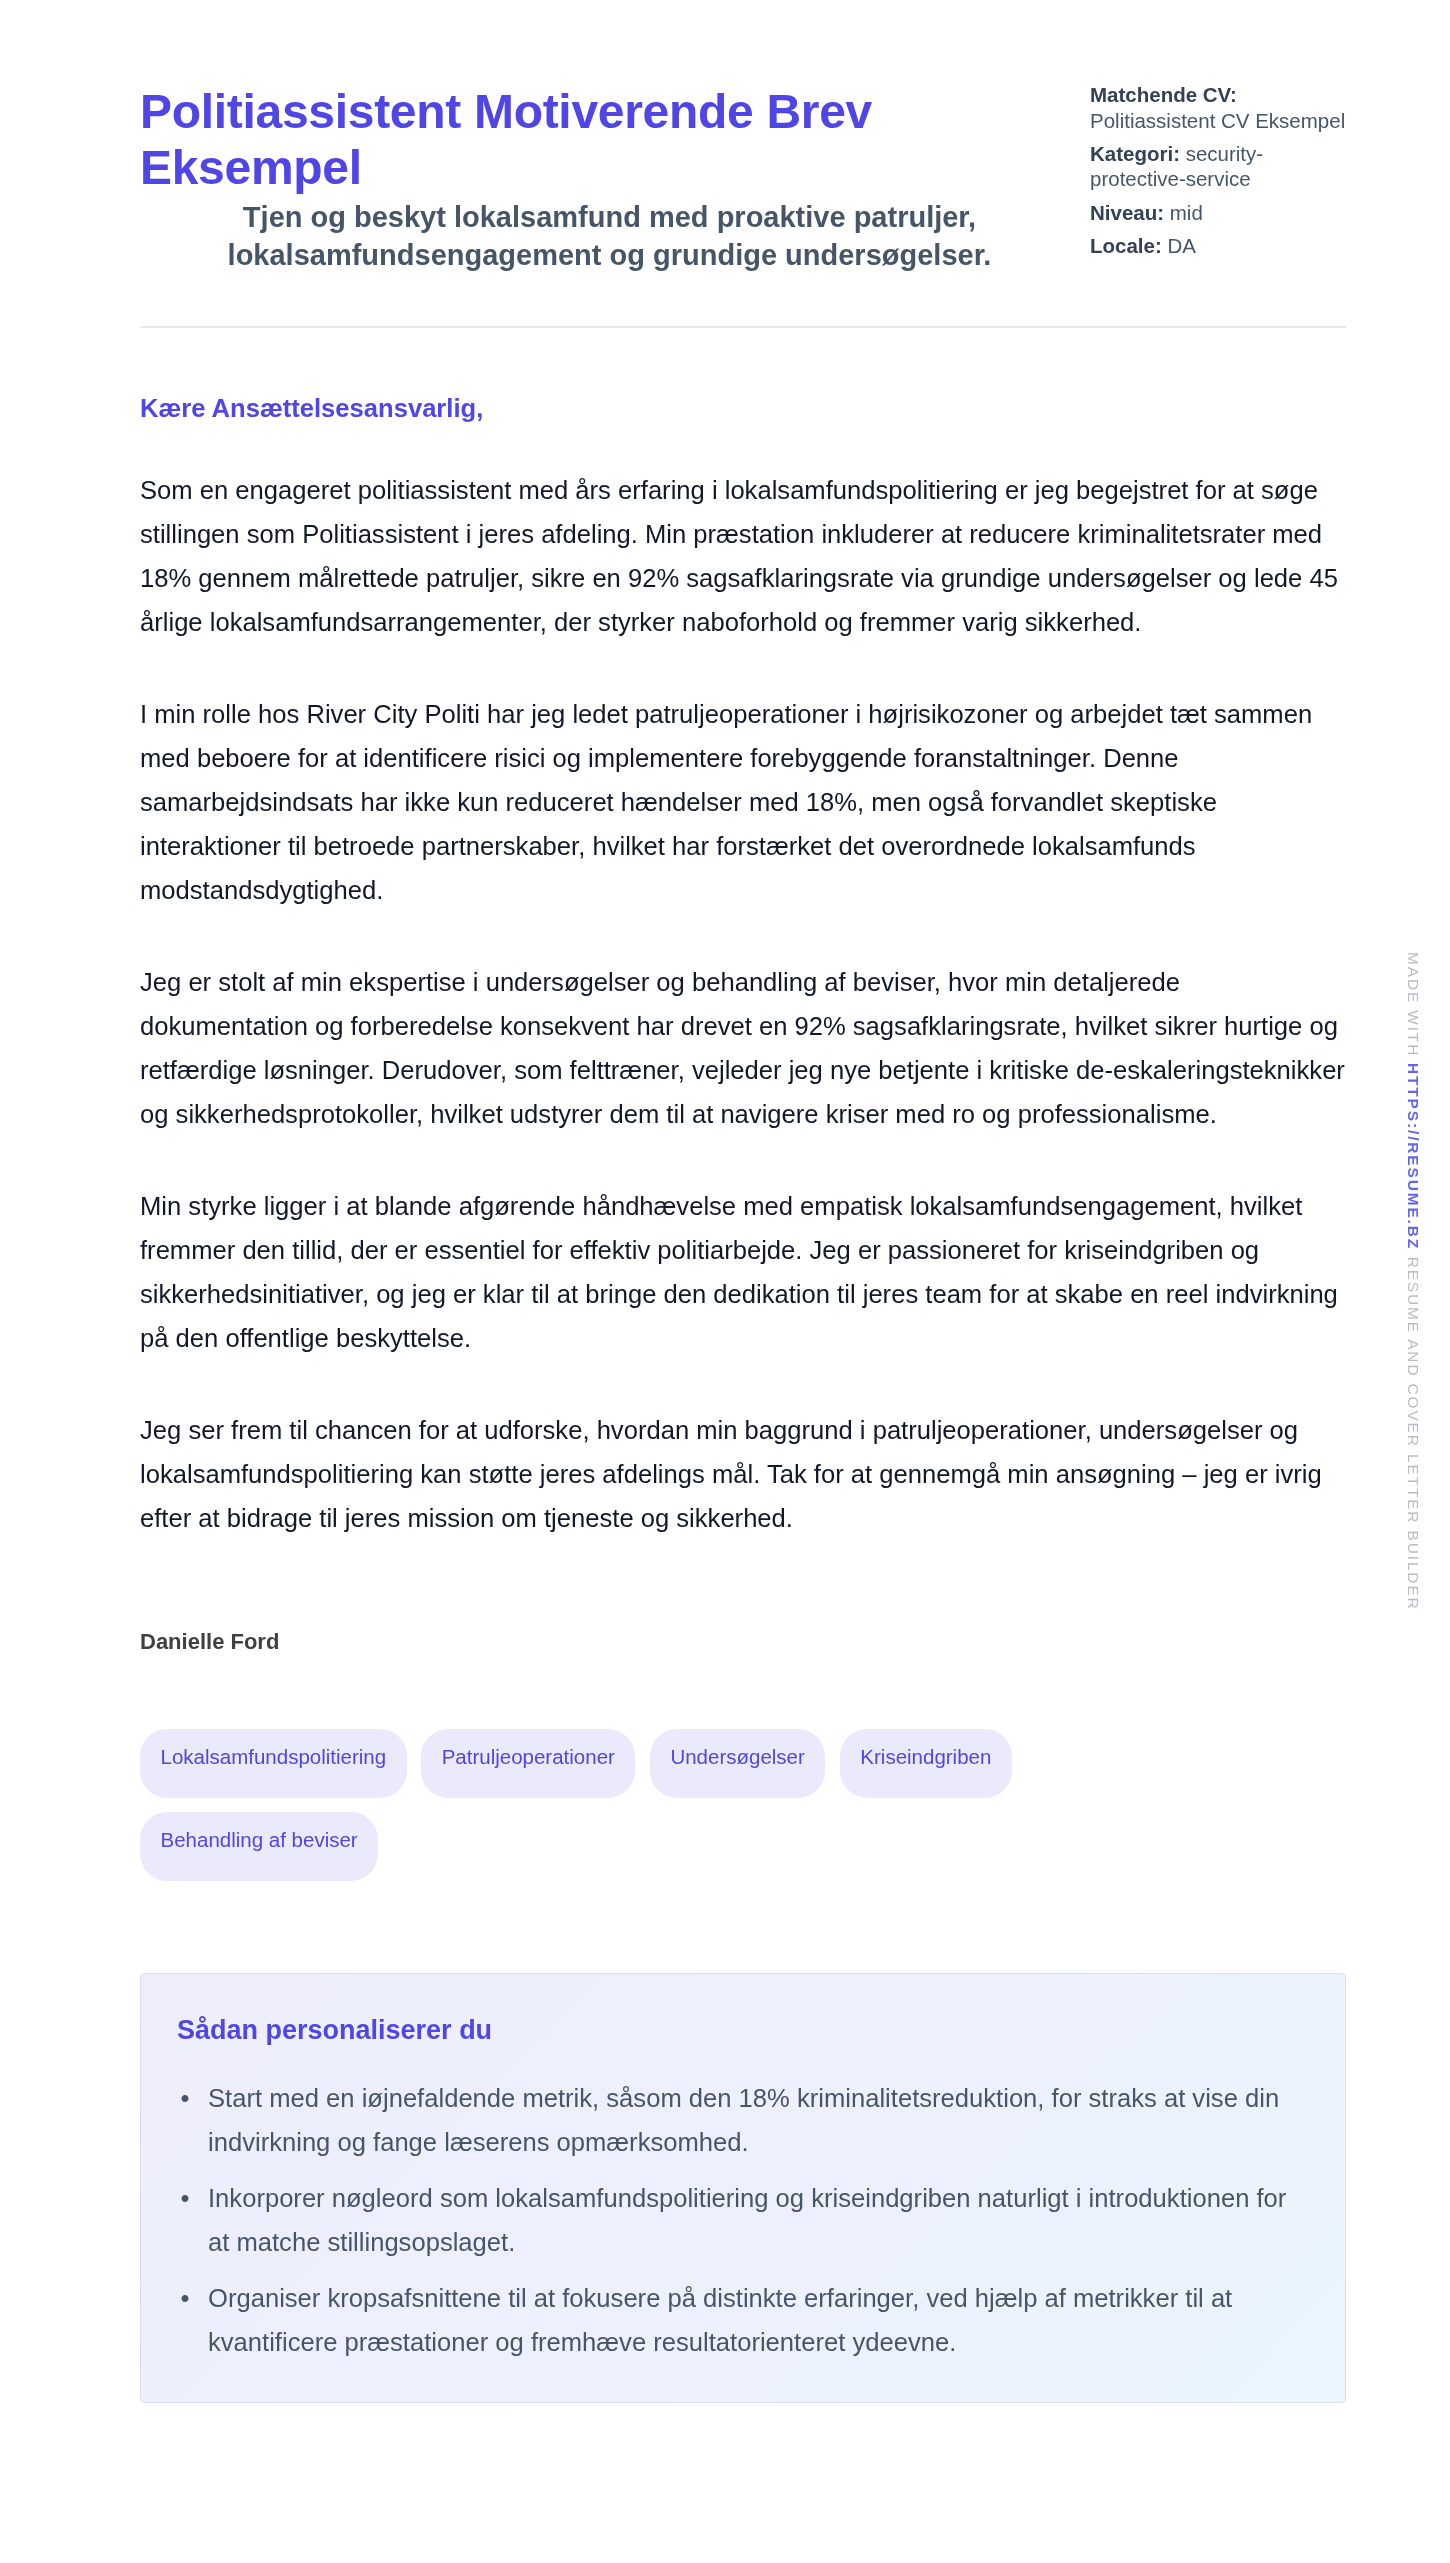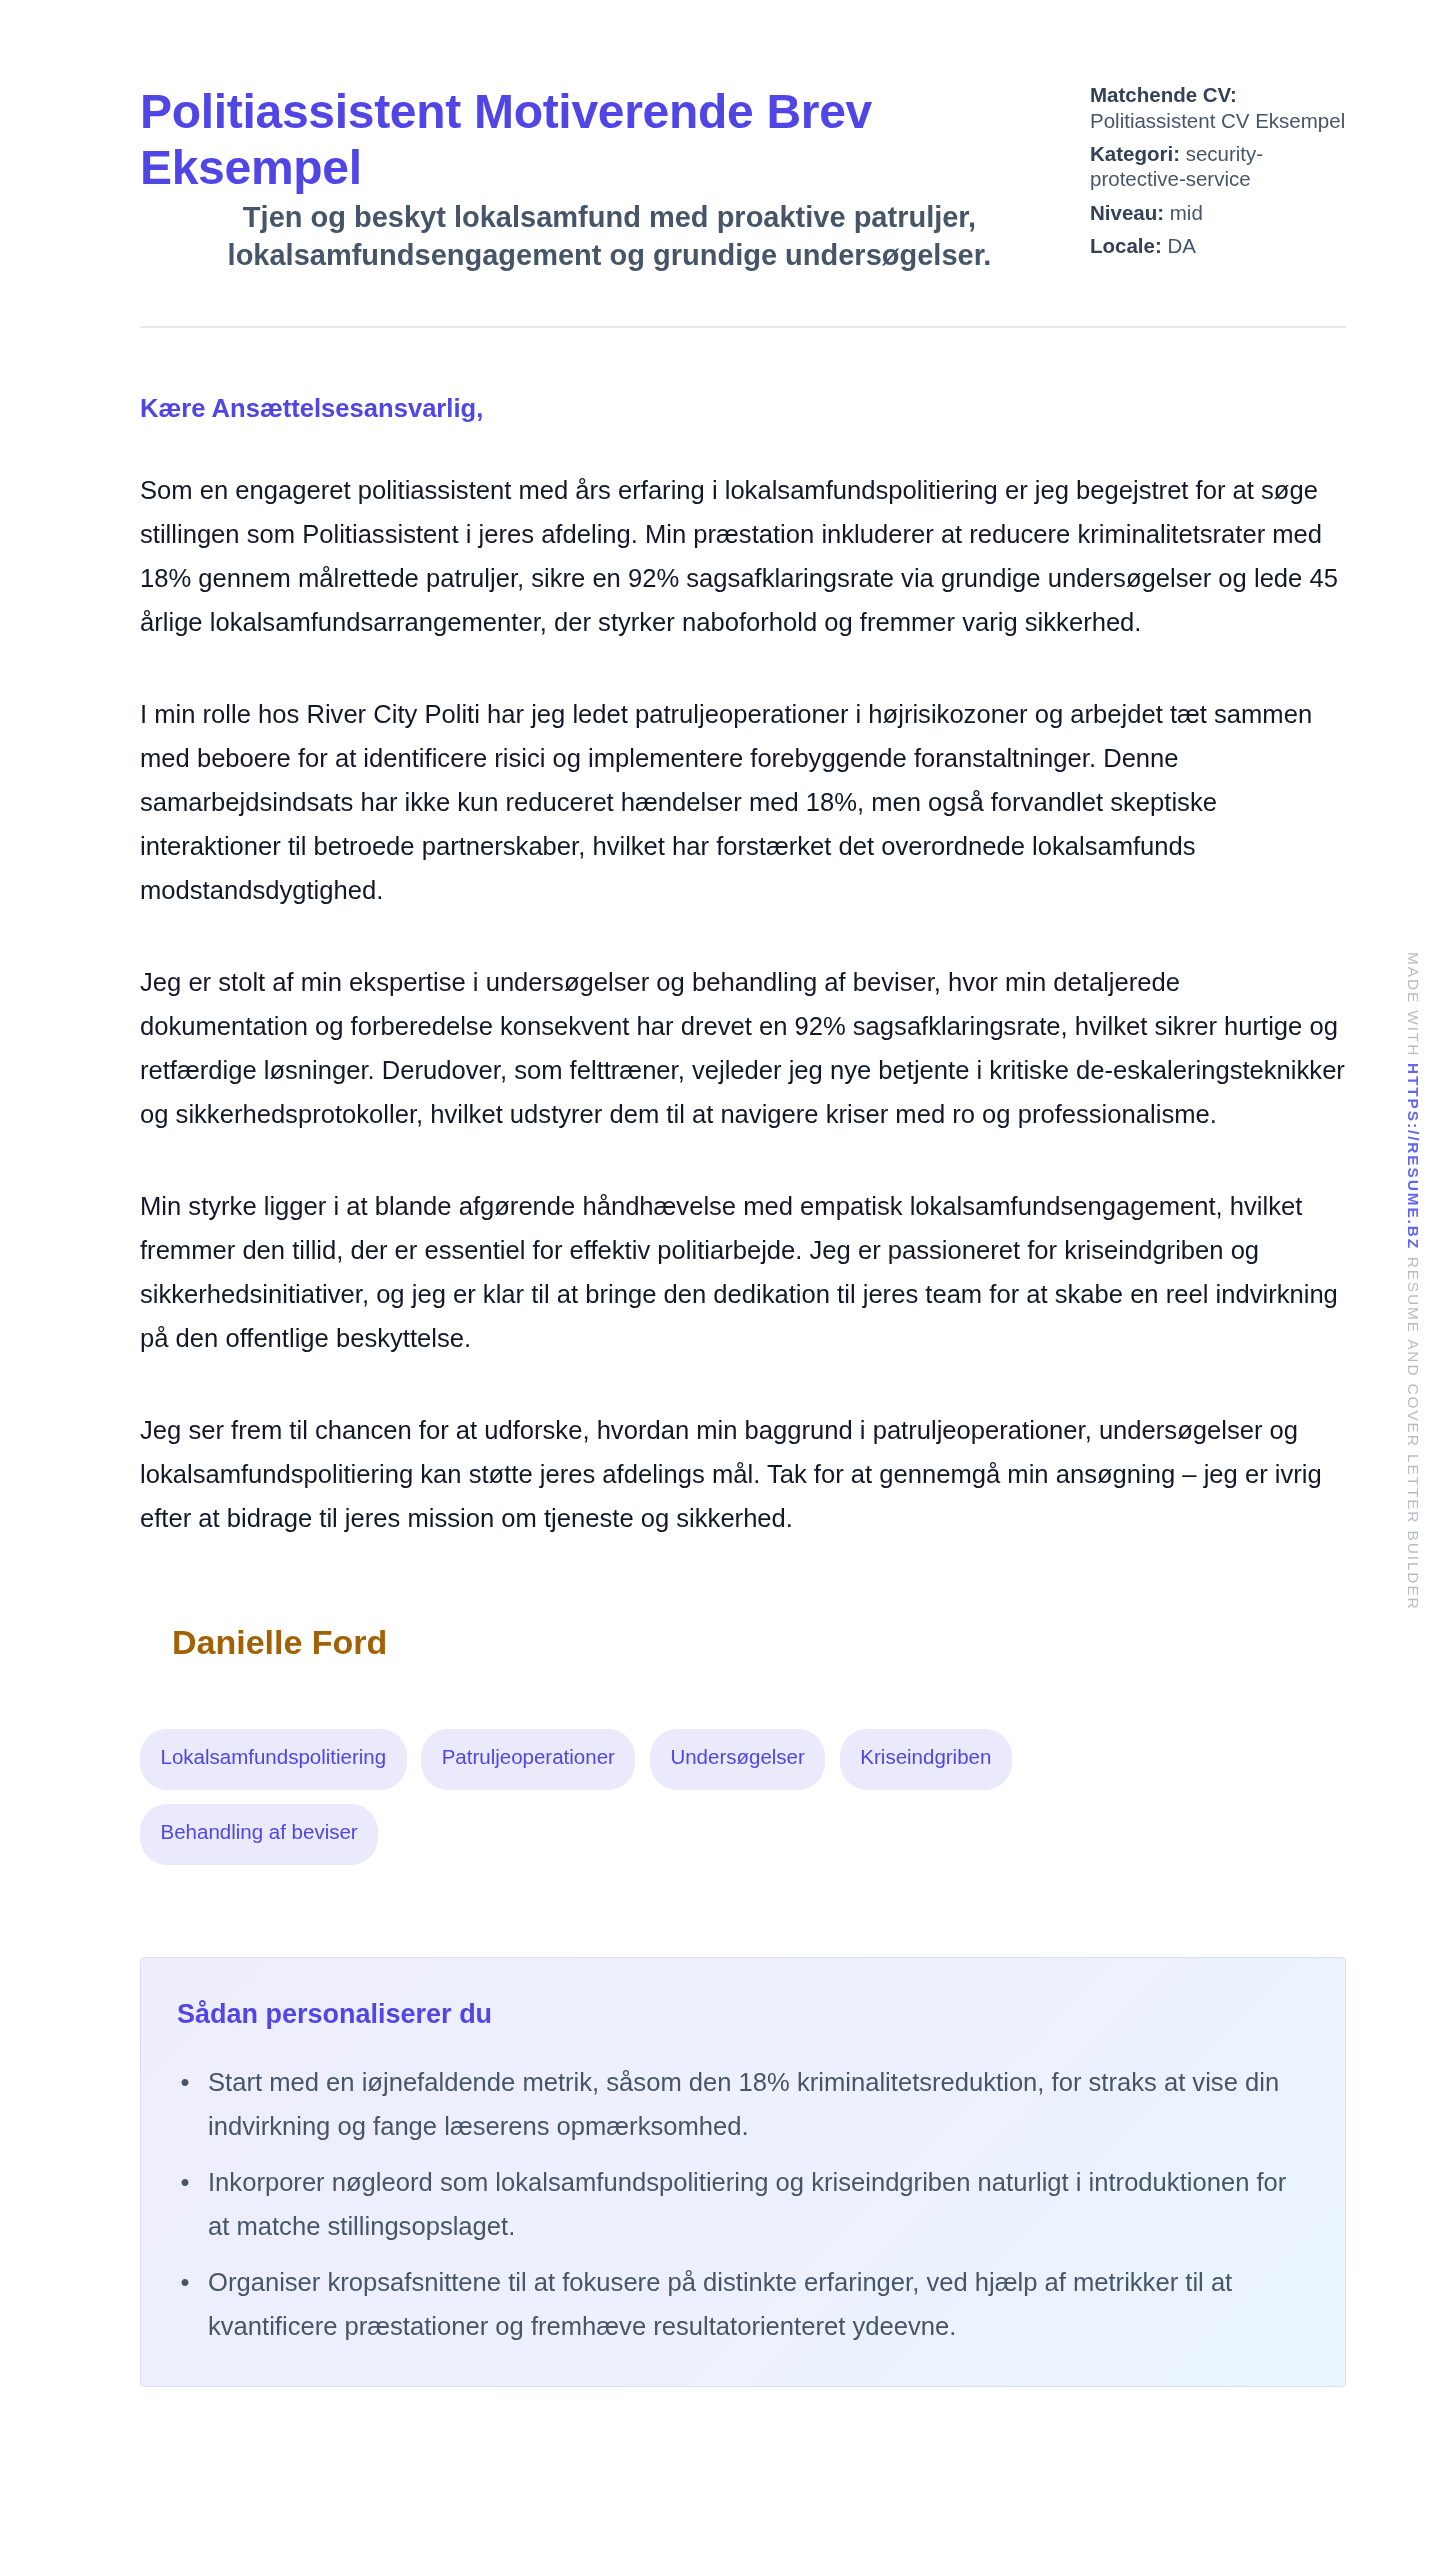--- a/index.html
+++ b/index.html
@@ -65,46 +65,45 @@
       font-size: 25.6px;
       line-height: 44px;
       color: #111827;
       margin-top: 43px;
     }
     .para.first { margin-top: 43px; }
     .para + .para { margin-top: 48px; }
 
     .signature { margin-top: 85px; }
     .sig-name {
-      font-size: 34px;
-      font-weight: 700;
-      color: #a16207;
-      line-height: 34px;
-      margin-left: 32px;
+      font-size: 22px;
+      font-weight: 700;
+      color: #404040;
+      line-height: 34px;
     }
     .sig-title {
       font-size: 25.6px;
       color: #475569;
       line-height: 34px;
       margin-top: 10.2px;
     }
 
     .tags {
       margin-top: 70px;
       display: flex;
       flex-wrap: wrap;
       gap: 13.7px 14.5px;
       width: 1109px;
     }
     .tag {
       background: #ebe9fc;
       color: #4f46e5;
       font-size: 20.5px;
       font-weight: 500;
-      height: 61px;
+      height: 69px;
       line-height: 55px;
       padding: 0 20.5px;
       border-radius: 27px;
       white-space: nowrap;
     }
 
     .tips {
       margin-top: 92px;
       width: 1206px;
       border: 1.7px solid #dcdcf3;

